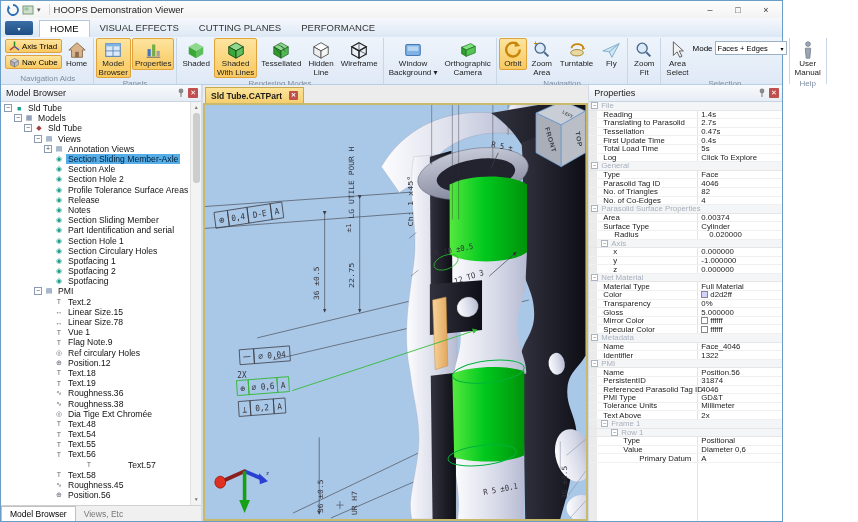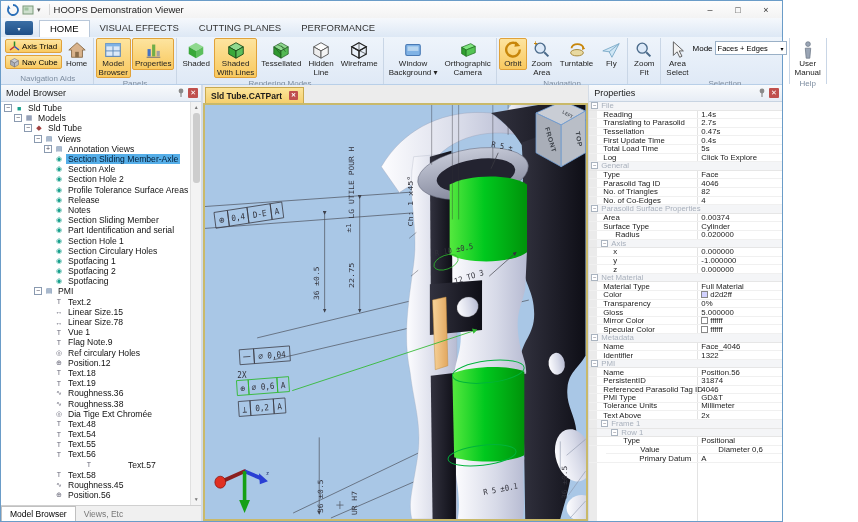--- a/index.html
+++ b/index.html
@@ -903,21 +903,21 @@
             <span class="pval">
               <span>0.00374</span>
             </span>
           </div>
           <div class="prow" style="padding-left: 14px;">
             <span class="plabel">Surface Type</span>
             <span class="pval">
               <span>Cylinder</span>
             </span>
           </div>
-          <div class="prow" style="padding-left: 26px;">
+          <div class="prow" style="padding-left: 17px; margin-left: 8px;">
             <span class="plabel">Radius</span>
             <span class="pval">
               <span>0.020000</span>
             </span>
           </div>
           <div class="prow grp" style="padding-left: 12px;">
             <span class="pexp">−</span>
             <span class="plabel">Axis</span>
           </div>
           <div class="prow" style="padding-left: 24px;">
@@ -1044,21 +1044,21 @@
           <div class="prow grp" style="padding-left: 22px;">
             <span class="pexp">−</span>
             <span class="plabel">Row 1</span>
           </div>
           <div class="prow" style="padding-left: 34px;">
             <span class="plabel">Type</span>
             <span class="pval">
               <span>Positional</span>
             </span>
           </div>
-          <div class="prow" style="padding-left: 34px; margin-left: 17px;">
+          <div class="prow" style="padding-left: 34px;">
             <span class="plabel">Value</span>
             <span class="pval">
               <span>Diameter 0,6</span>
             </span>
           </div>
           <div class="prow" style="padding-left: 50px;">
             <span class="plabel">Primary Datum</span>
             <span class="pval">
               <span>A</span>
             </span>

